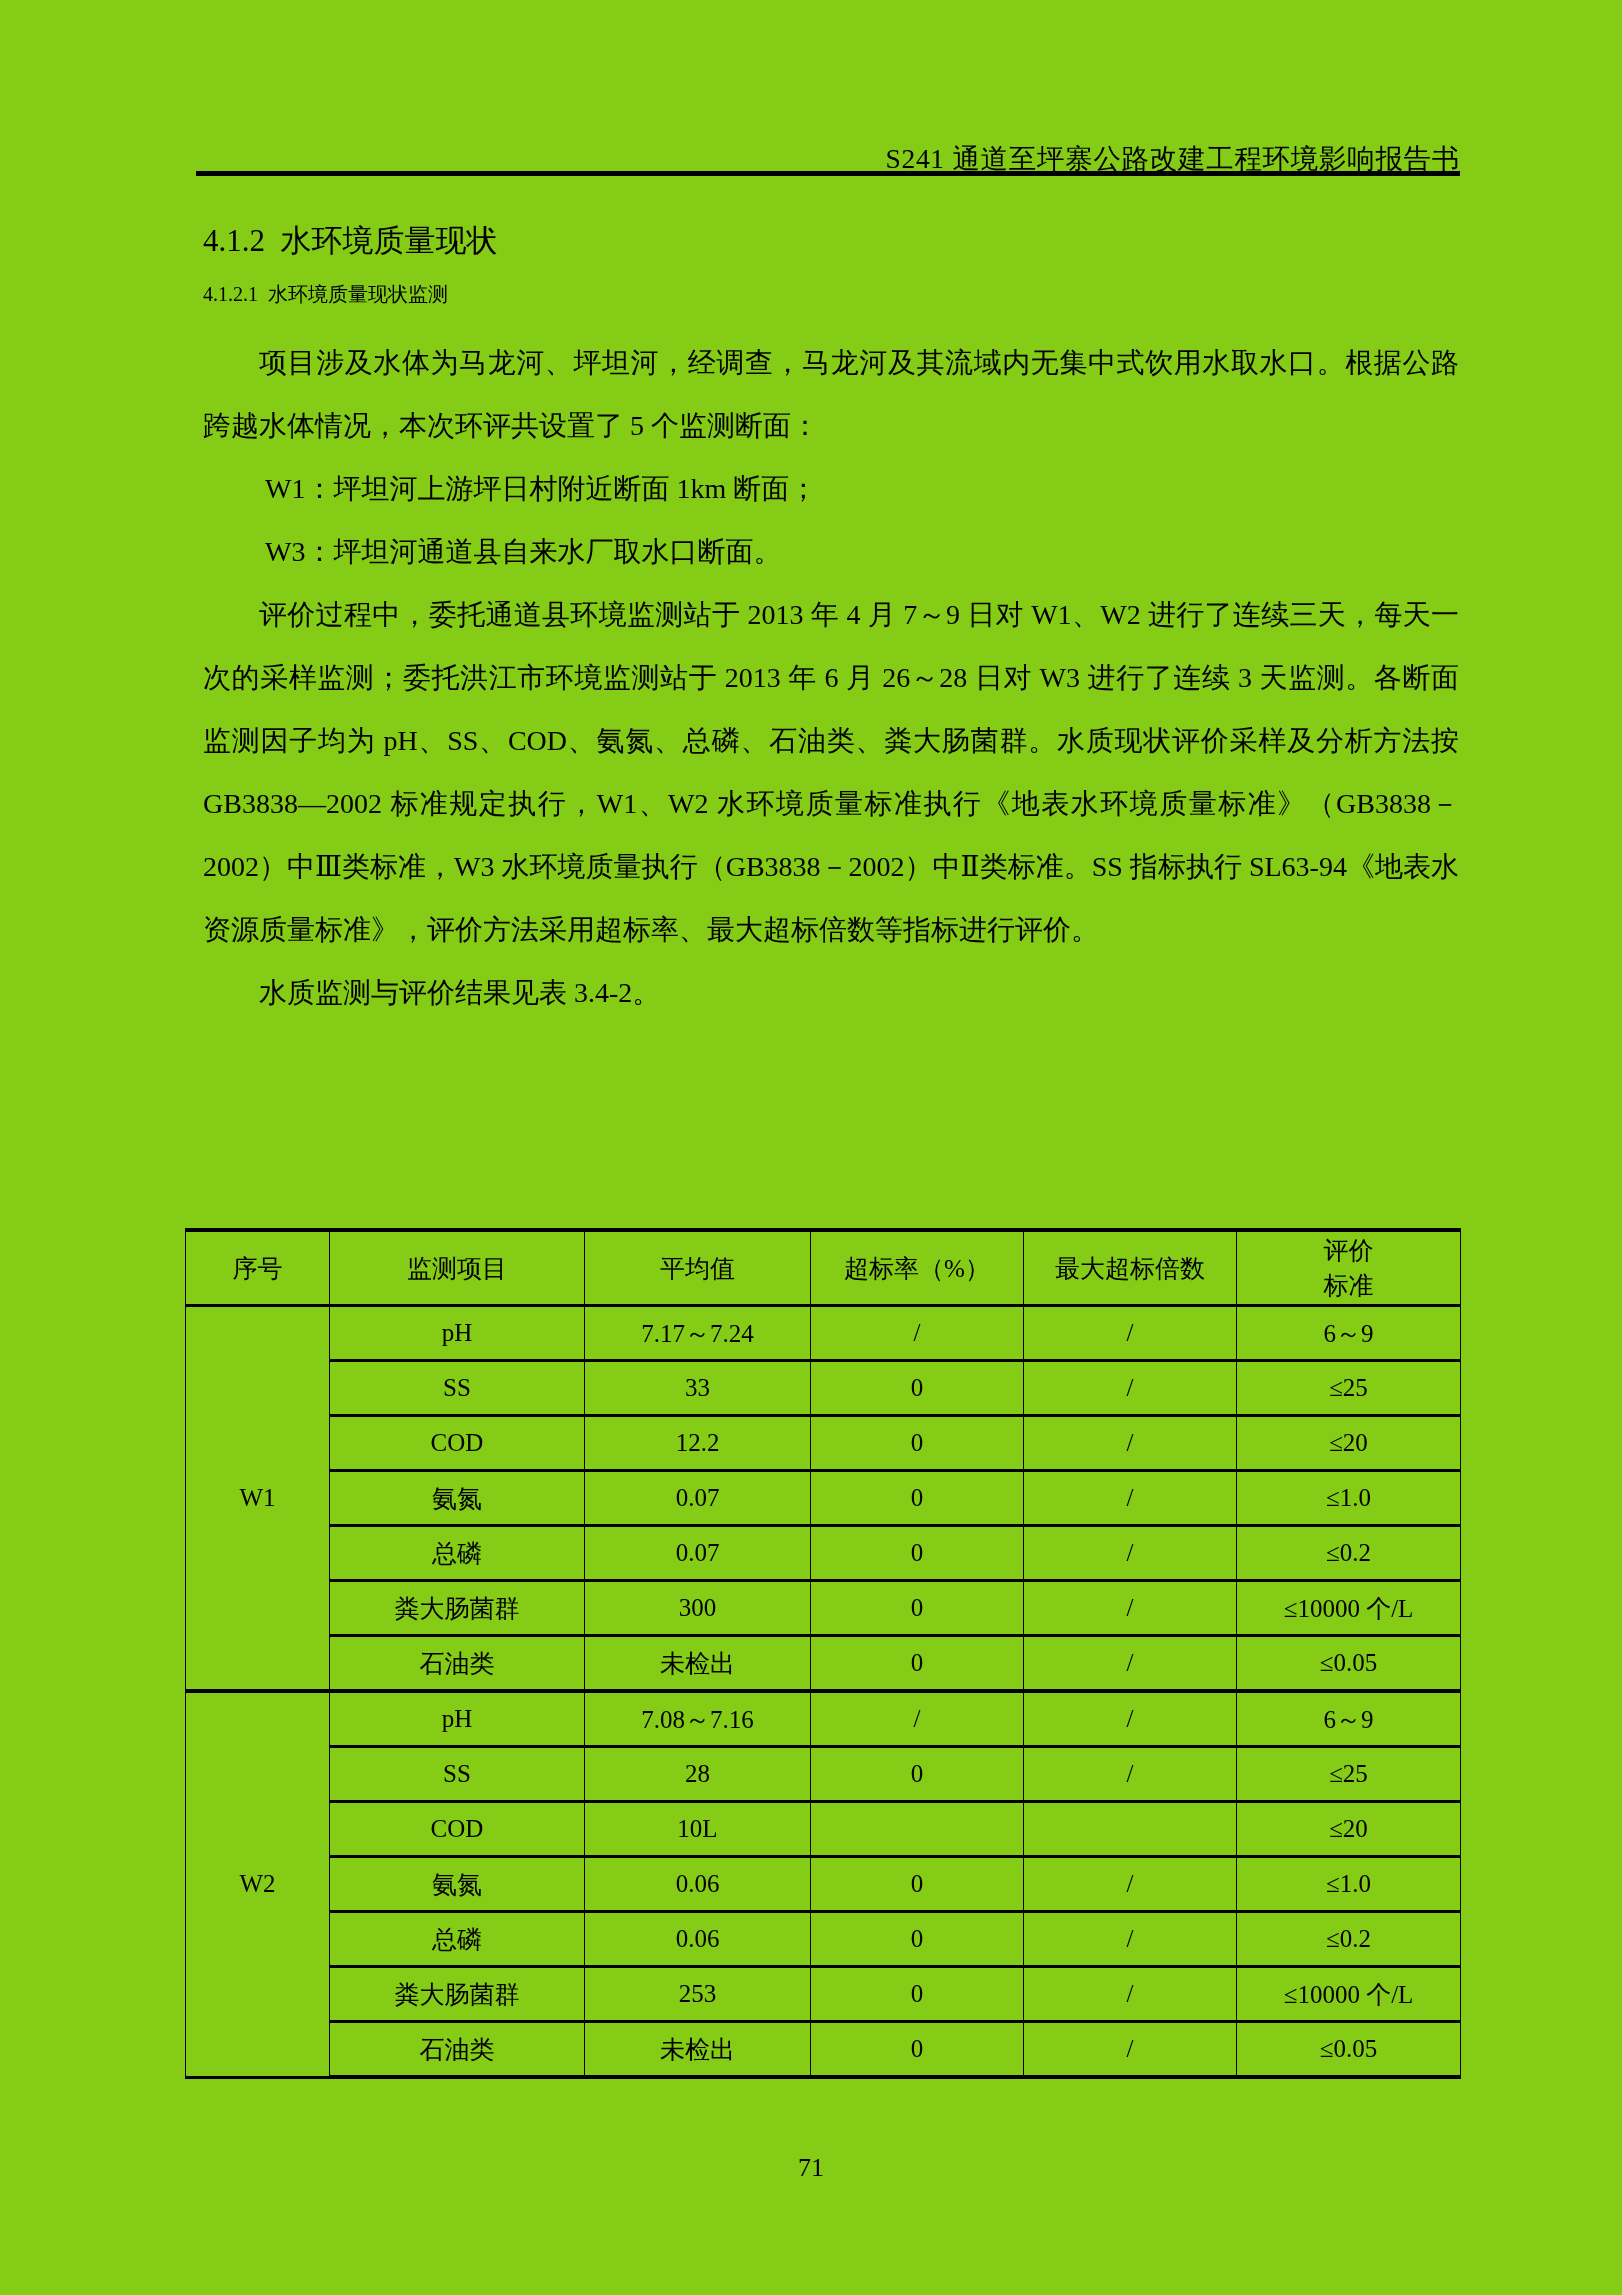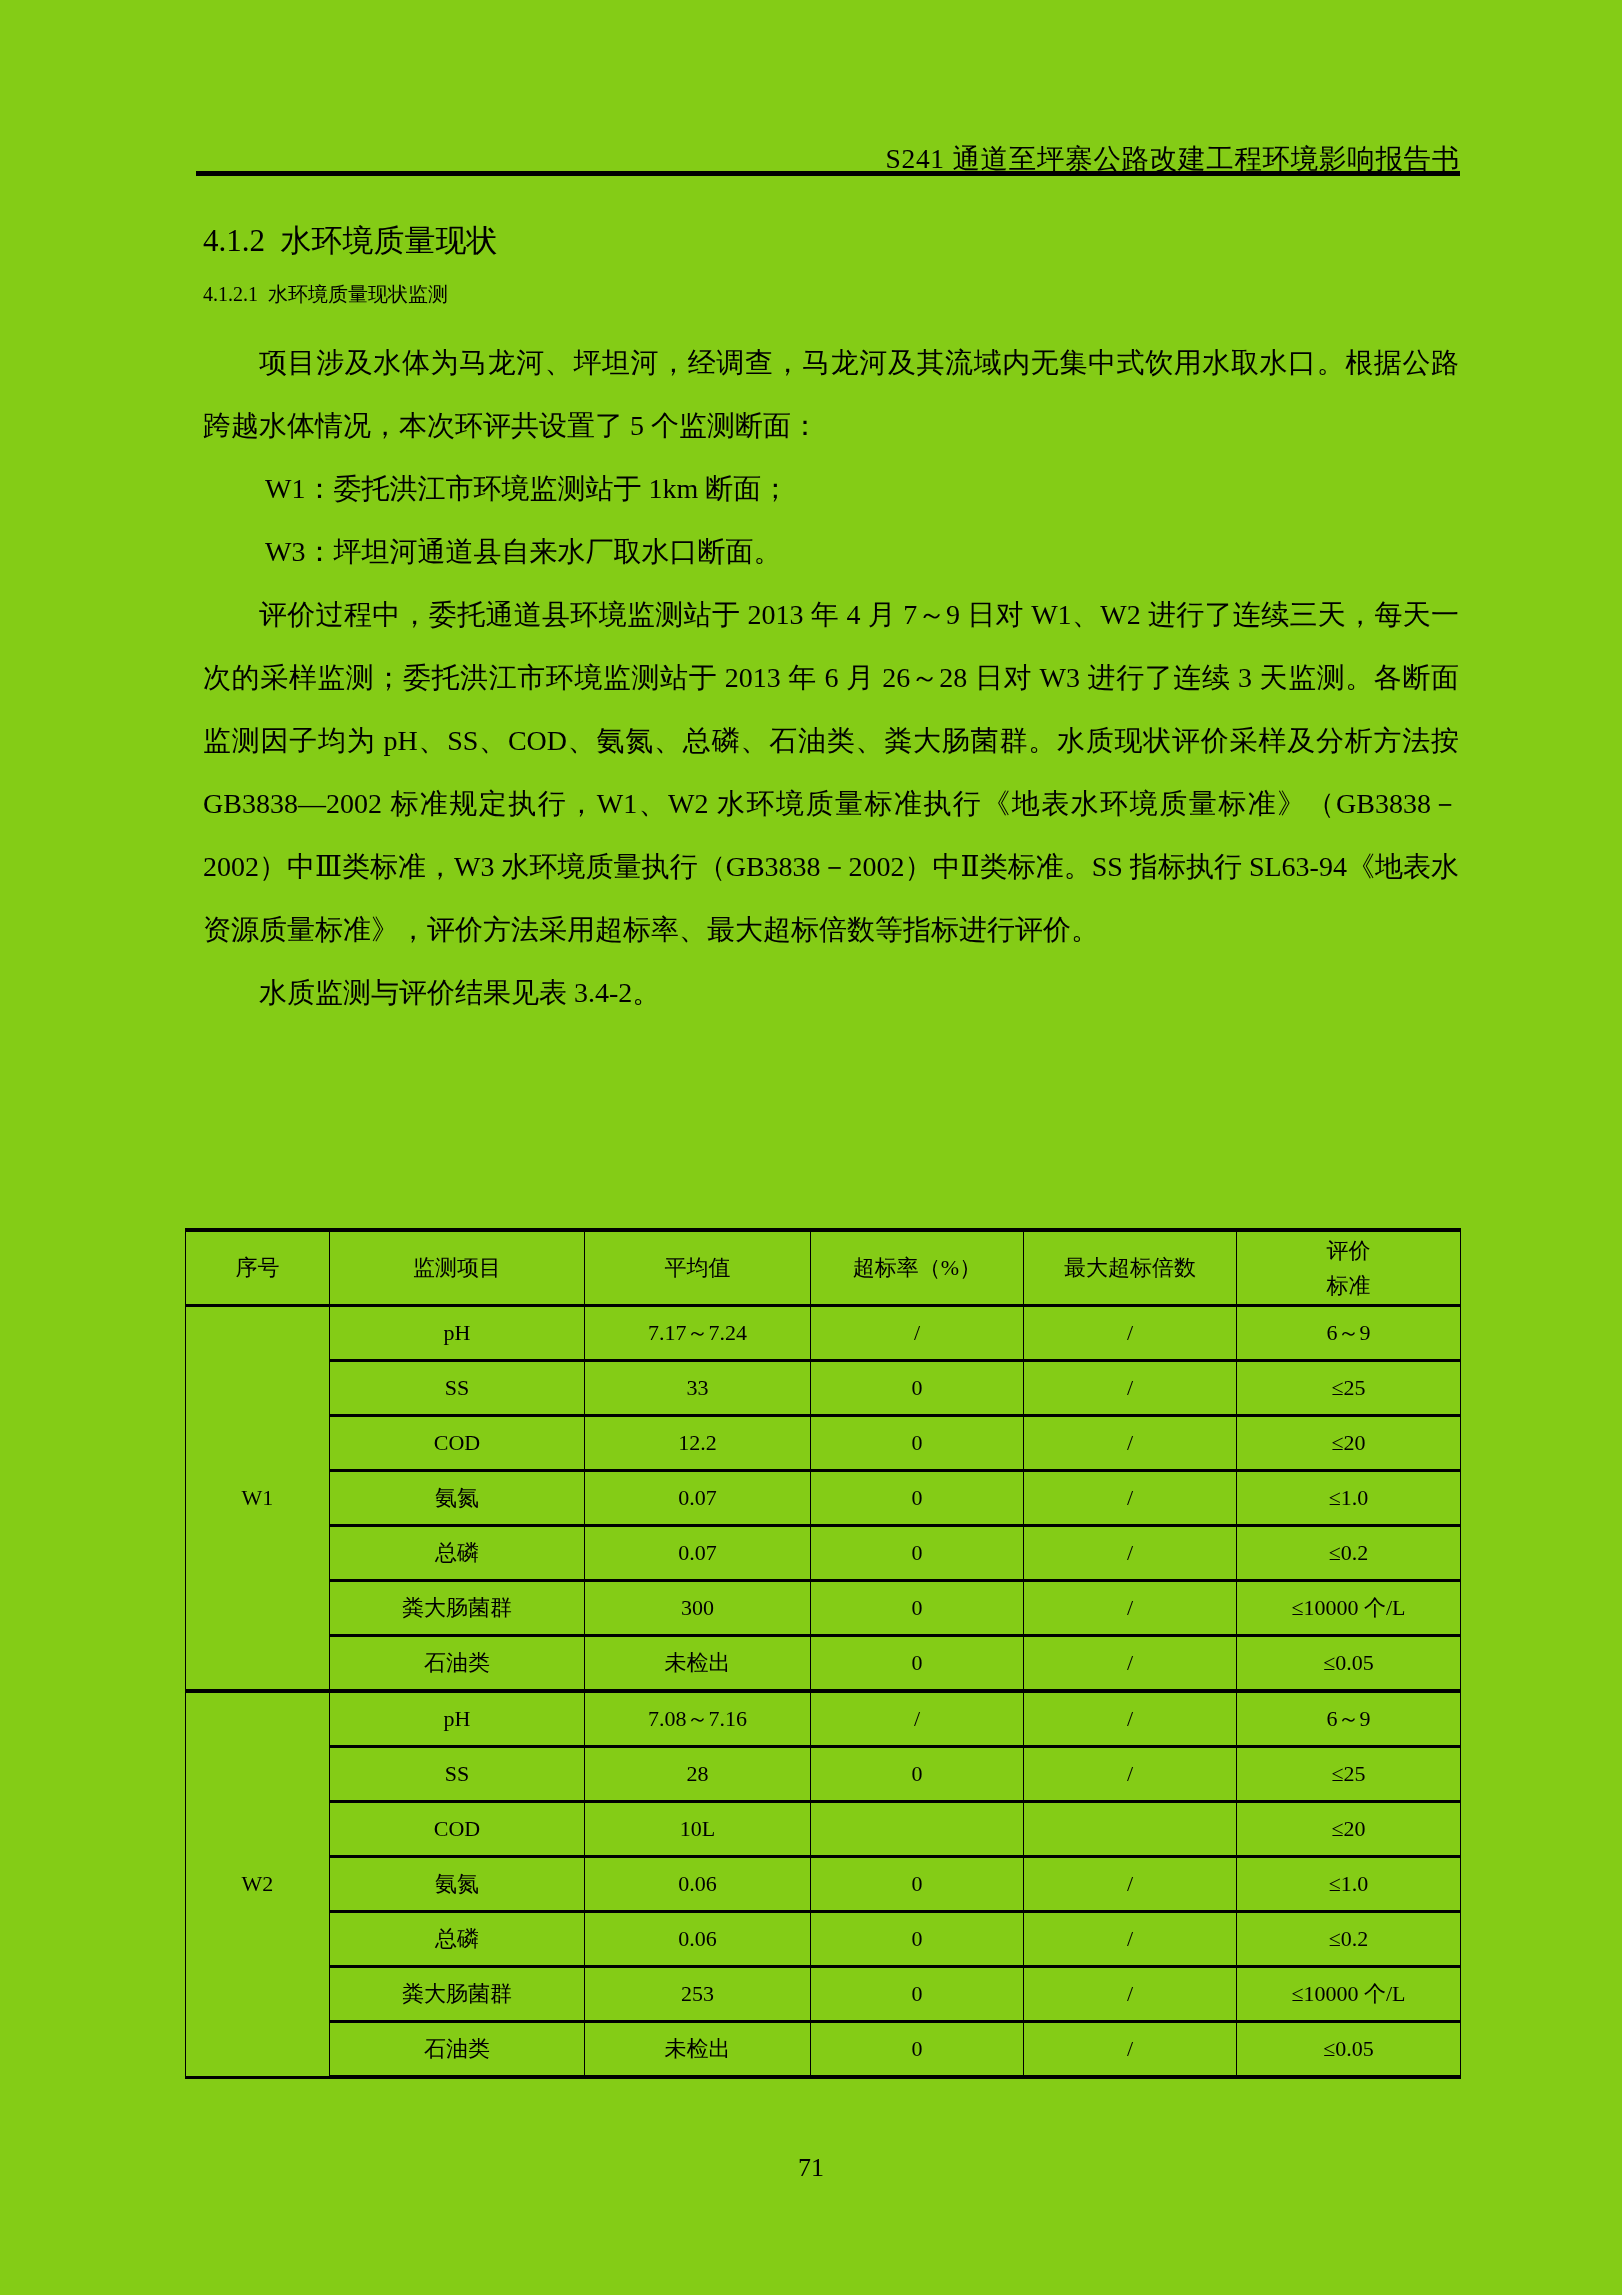--- a/index.html
+++ b/index.html
@@ -27,21 +27,21 @@
   p.wline  { padding-left:62px; text-align:left; }
   .table-caption {
     position:absolute; left:185px; top:1173px; width:1274px; text-align:center;
     font-family:"Liberation Sans","DejaVu Sans",sans-serif; font-weight:bold;
     font-size:29.4px; white-space:pre;
   }
   .table-caption .cap-unit { margin-left:41px; }
   table.results {
     position:absolute; left:185px; top:1228px; width:1274px;
     border-collapse:collapse; table-layout:fixed;
-    font-size:22px; text-align:center;
+    font-size:25px; text-align:center;
   }
   table.results th, table.results td {
     border-left:1.3px solid #000; border-right:1.3px solid #000;
     border-top:3.3px solid #000; border-bottom:3.3px solid #000;
     font-weight:normal; padding:0; vertical-align:middle; overflow:hidden;
   }
   table.results thead th { height:72px; border-top:4.6px solid #000; border-bottom:3.9px solid #000; }
   table.results tbody td { height:52px; }
   table.results tr.group-start td { border-top:4.6px solid #000; }
   table.results tbody tr:last-child td { border-bottom:4.6px solid #000; }
@@ -57,21 +57,21 @@
 <div class="page">
 
   <div class="running-header">S241 通道至坪寨公路改建工程环境影响报告书</div>
   <div class="header-rule"></div>
 
   <div class="h1">4.1.2  水环境质量现状</div>
   <div class="h2">4.1.2.1  水环境质量现状监测</div>
 
   <div class="body-text">
     <p class="indent">项目涉及水体为马龙河、坪坦河，经调查，马龙河及其流域内无集中式饮用水取水口。根据公路跨越水体情况，本次环评共设置了 5 个监测断面：</p>
-    <p class="wline">W1：委托洪江市环境监测站于 1km 断面；</p>
+    <p class="wline">W1：坪坦河上游坪日村附近断面 1km 断面；</p>
     <p class="wline">W3：坪坦河通道县自来水厂取水口断面。</p>
     <p class="indent">评价过程中，委托通道县环境监测站于 2013 年 4 月 7～9 日对 W1、W2 进行了连续三天，每天一次的采样监测；委托洪江市环境监测站于 2013 年 6 月 26～28 日对 W3 进行了连续 3 天监测。各断面监测因子均为 pH、SS、COD、氨氮、总磷、石油类、粪大肠菌群。水质现状评价采样及分析方法按 GB3838—2002 标准规定执行，W1、W2 水环境质量标准执行《地表水环境质量标准》（GB3838－2002）中Ⅲ类标准，W3 水环境质量执行（GB3838－2002）中Ⅱ类标准。SS 指标执行 SL63-94《地表水资源质量标准》，评价方法采用超标率、最大超标倍数等指标进行评价。</p>
     <p class="indent">水质监测与评价结果见表 3.4-2。</p>
   </div>
 
 
   <table class="results">
     <colgroup>
       <col style="width:144px">
         <col style="width:255px">

